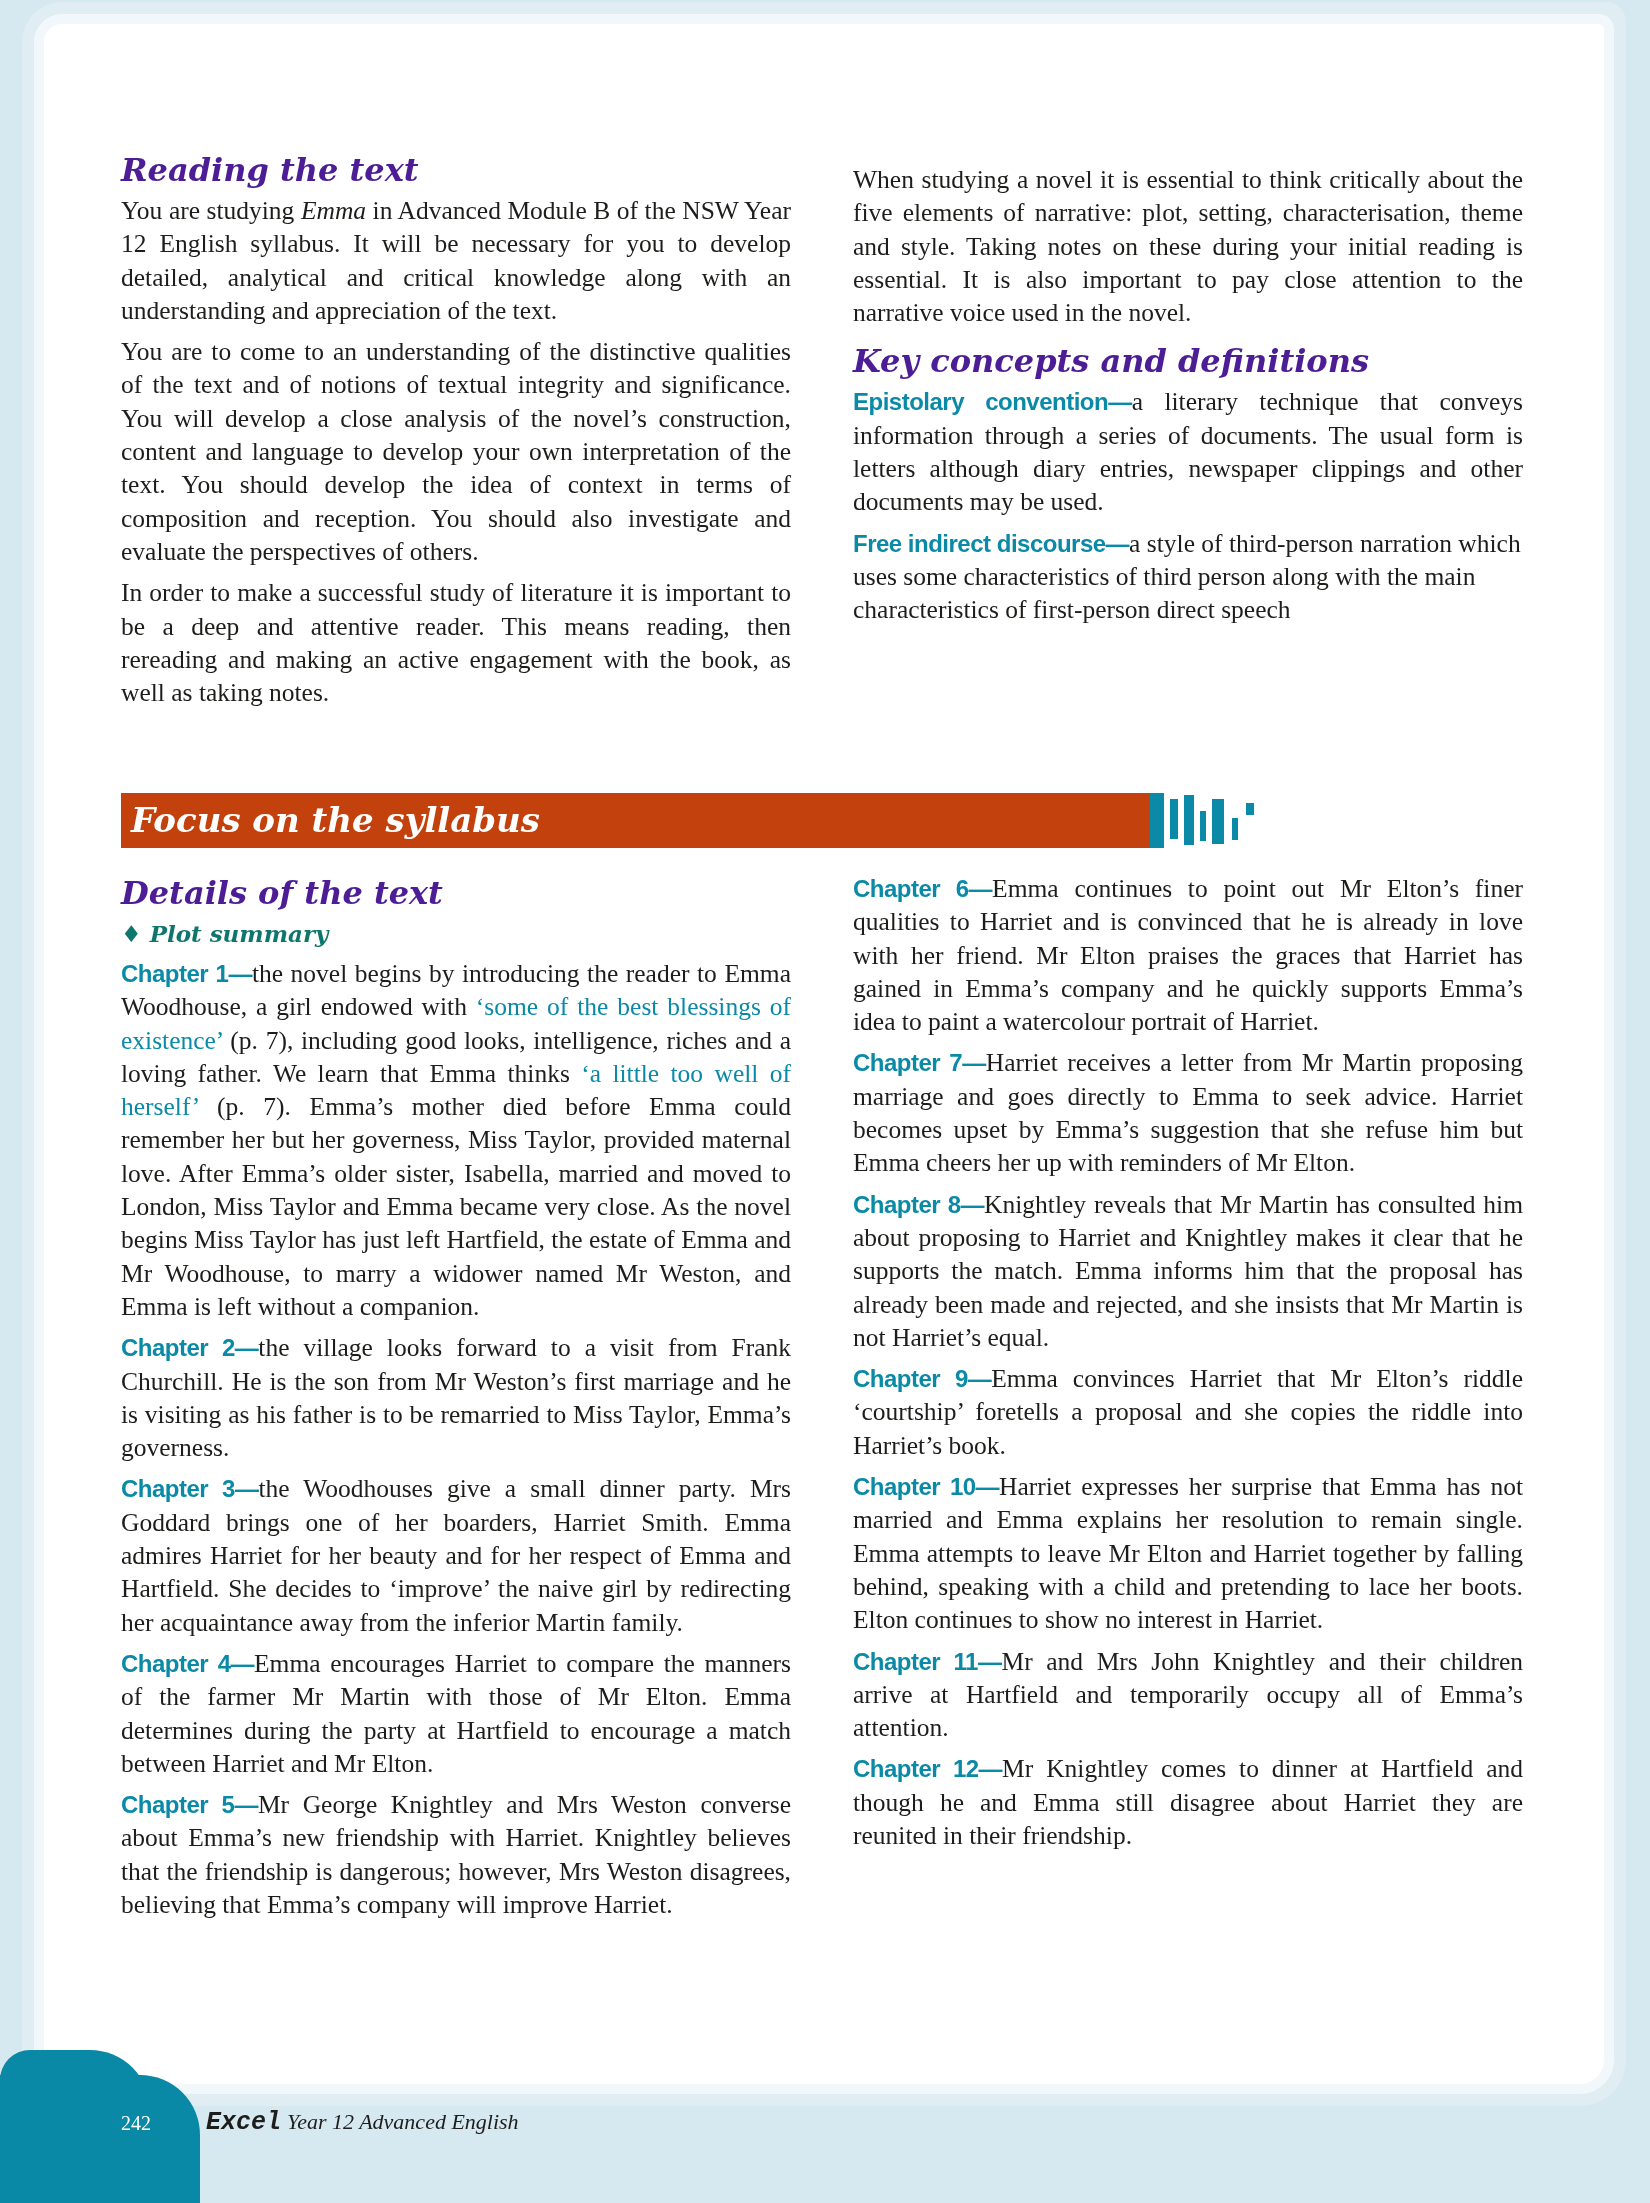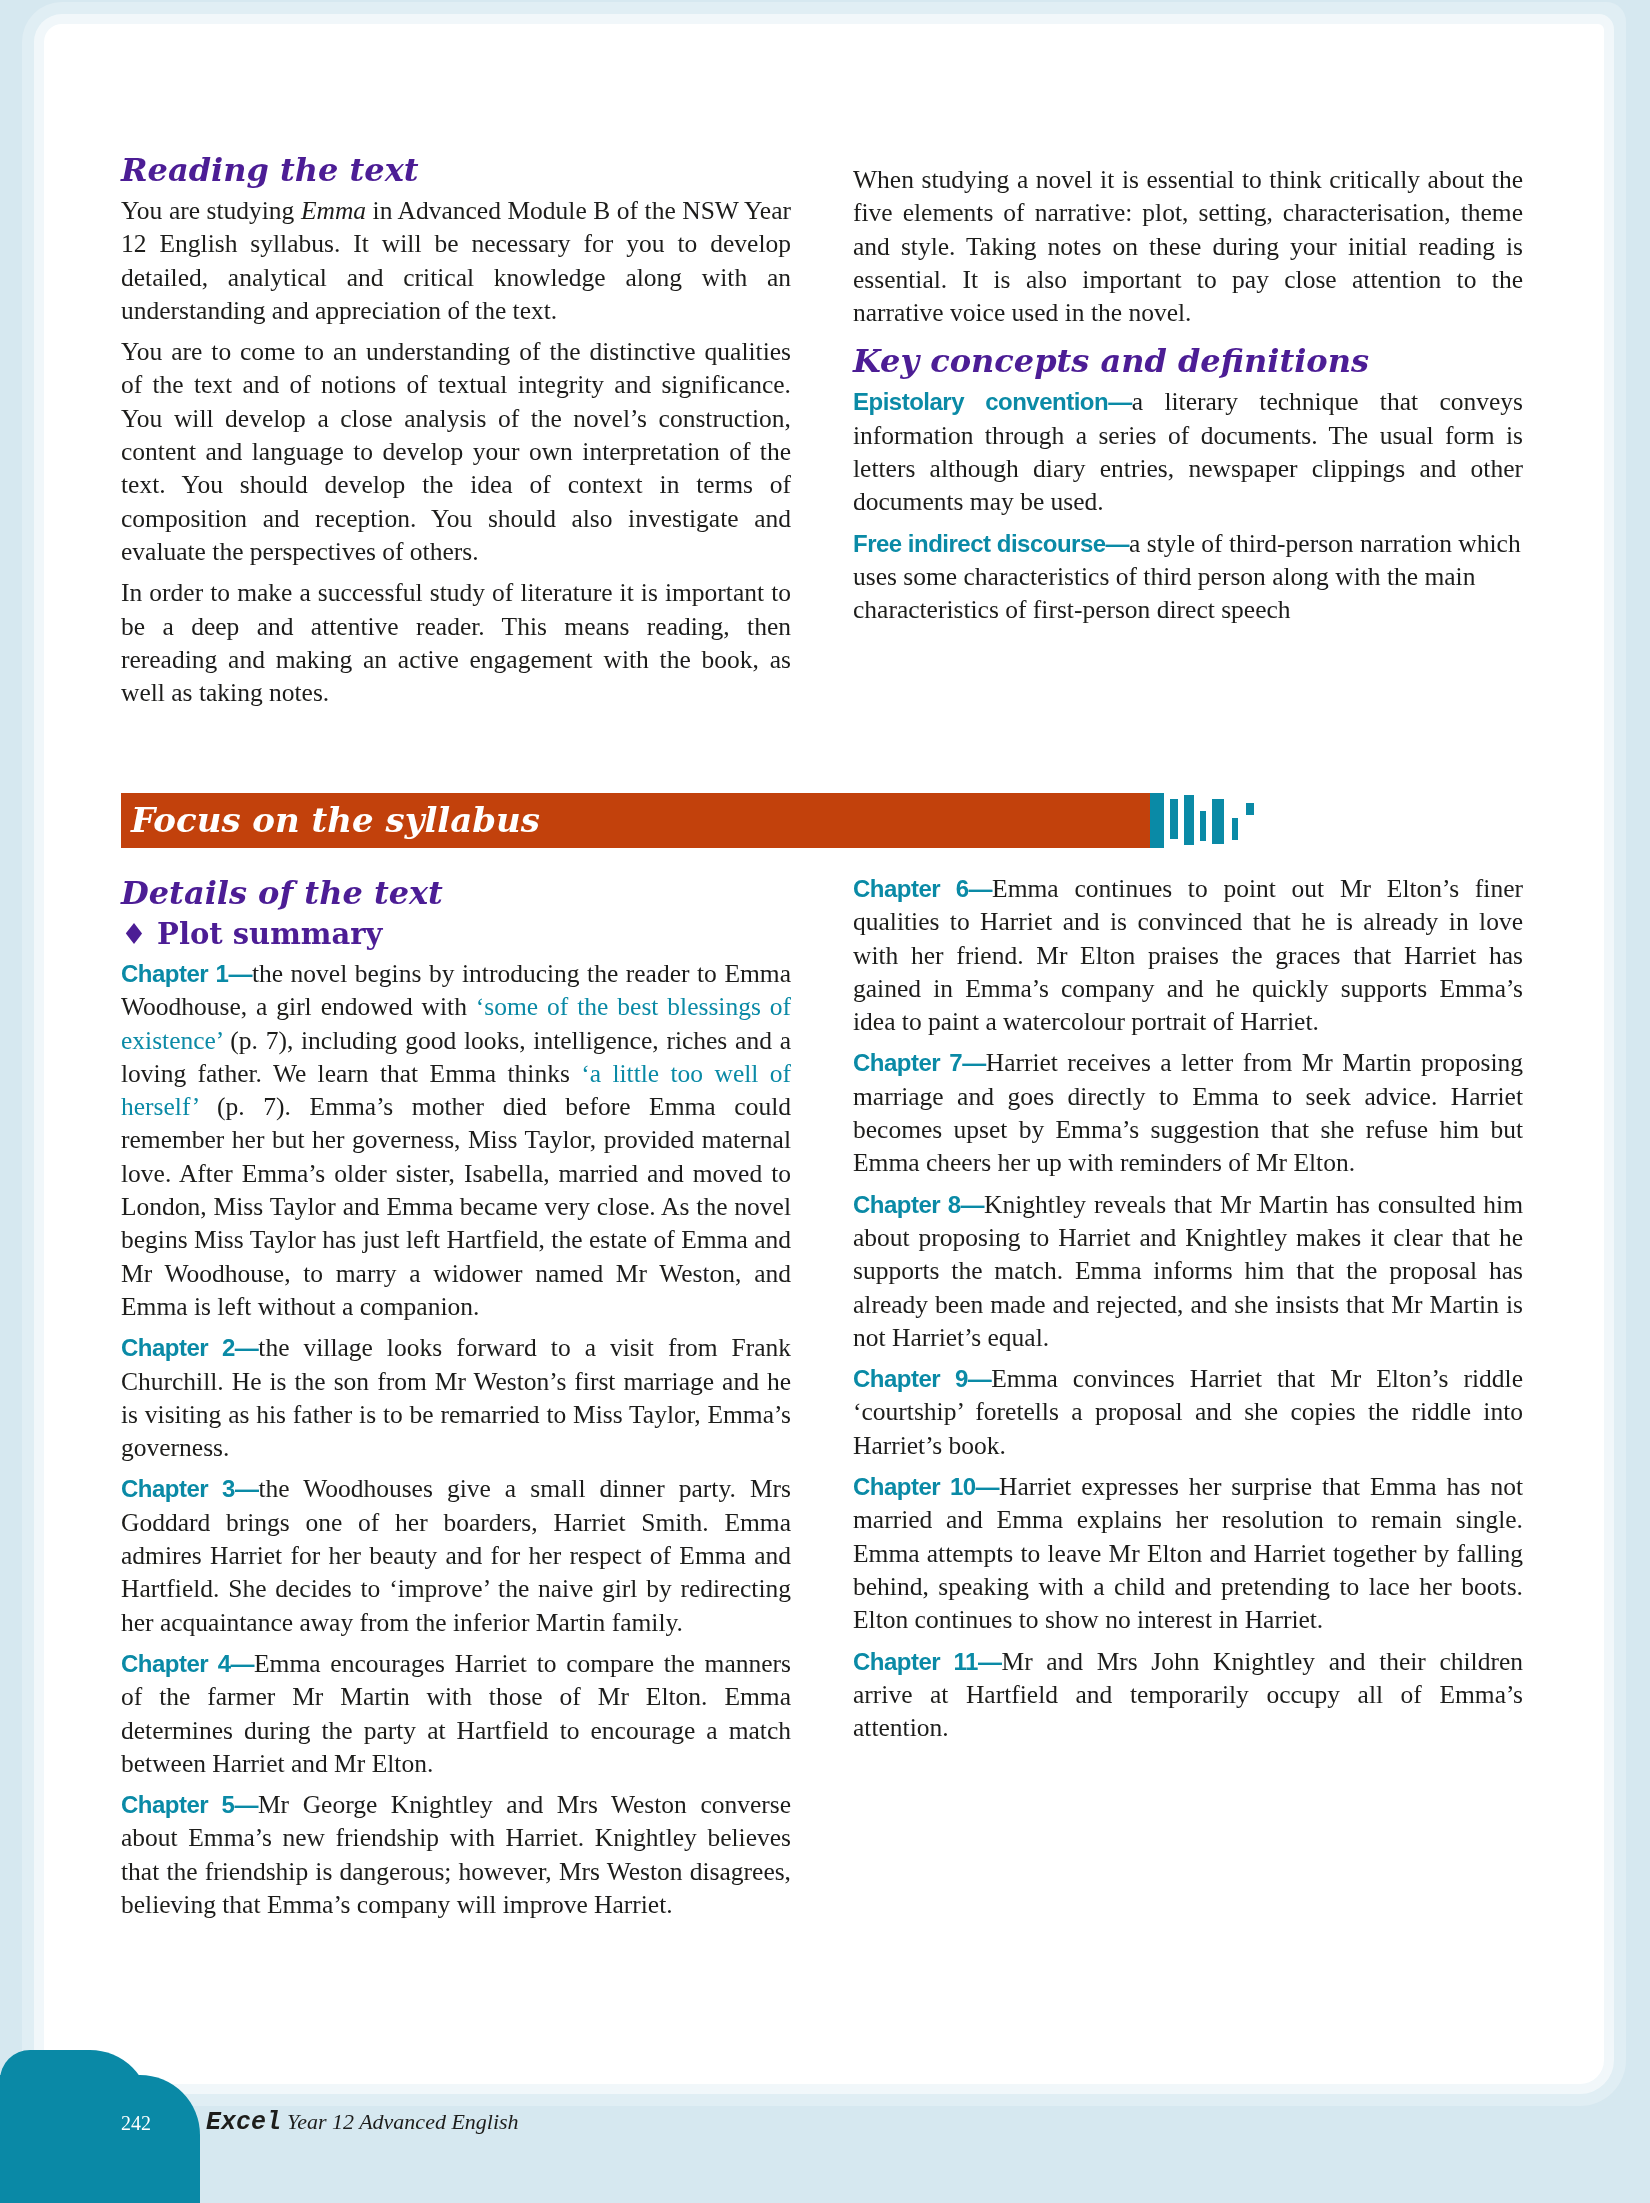--- a/index.html
+++ b/index.html
@@ -33,22 +33,22 @@
   .col { position: absolute; font-size: 25.5px; line-height: 33.3px; text-align: justify; }
   .col p { margin: 0 0 8px 0; }
   .left { left: 121px; width: 670px; }
   .right { left: 853px; width: 670px; }
 
   h2.sec {
     margin: 0 0 4px 0; font-family: "DejaVu Serif", serif; font-style: italic; font-weight: bold;
     color: #4c1d95; font-size: 32px; line-height: 40px;
   }
   h3.sub {
-    margin: 0 0 4px 0; font-family: "DejaVu Serif", serif; font-weight: bold;
-    color: #4c1d95; font-size: 29px; line-height: 38px;
+    margin: 0 0 4px 0; font-family: "DejaVu Serif", serif; font-style: italic; font-weight: bold;
+    color: #0f766e; font-size: 23px; line-height: 38px;
   }
   .term {
     font-family: "Liberation Sans", "DejaVu Sans", sans-serif; font-weight: bold; color: #0a8aa6;
     font-size: 24px; letter-spacing: -0.5px;
   }
   .quote { color: #0a8aa6; }
   em { font-style: italic; }
 
   .banner {
     position: absolute; left: 121px; top: 793px; width: 1040px; height: 55px;
@@ -121,19 +121,20 @@
   <p><span class="term">Chapter 5</span><span class="term">—</span><span>Mr George Knightley and Mrs Weston converse about Emma’s new friendship with Harriet. Knightley believes that the friendship is dangerous; however, Mrs Weston disagrees, believing that Emma’s company will improve Harriet.</span></p>
 </div>
 
 <div class="col right" style="top:872px;">
   <p><span class="term">Chapter 6</span><span class="term">—</span><span>Emma continues to point out Mr Elton’s finer qualities to Harriet and is convinced that he is already in love with her friend. Mr Elton praises the graces that Harriet has gained in Emma’s company and he quickly supports Emma’s idea to paint a watercolour portrait of Harriet.</span></p>
   <p><span class="term">Chapter 7</span><span class="term">—</span><span>Harriet receives a letter from Mr Martin proposing marriage and goes directly to Emma to seek advice. Harriet becomes upset by Emma’s suggestion that she refuse him but Emma cheers her up with reminders of Mr Elton.</span></p>
   <p><span class="term">Chapter 8</span><span class="term">—</span><span>Knightley reveals that Mr Martin has consulted him about proposing to Harriet and Knightley makes it clear that he supports the match. Emma informs him that the proposal has already been made and rejected, and she insists that Mr Martin is not Harriet’s equal.</span></p>
   <p><span class="term">Chapter 9</span><span class="term">—</span><span>Emma convinces Harriet that Mr Elton’s riddle ‘courtship’ foretells a proposal and she copies the riddle into Harriet’s book.</span></p>
   <p><span class="term">Chapter 10</span><span class="term">—</span><span>Harriet expresses her surprise that Emma has not married and Emma explains her resolution to remain single. Emma attempts to leave Mr Elton and Harriet together by falling behind, speaking with a child and pretending to lace her boots. Elton continues to show no interest in Harriet.</span></p>
   <p><span class="term">Chapter 11</span><span class="term">—</span><span>Mr and Mrs John Knightley and their children arrive at Hartfield and temporarily occupy all of Emma’s attention.</span></p>
+  <p><span class="term">Chapter 12</span><span class="term">—</span><span>Mr Knightley comes to dinner at Hartfield and though he and Emma still disagree about Harriet they are reunited in their friendship.</span></p>
 </div>
 
 <div class="footer-page">242</div>
 <div class="footer-brand">
   <span class="excel">Excel</span>
   <span class="book">Year 12 Advanced English</span>
 </div>
 
 </body></html>

